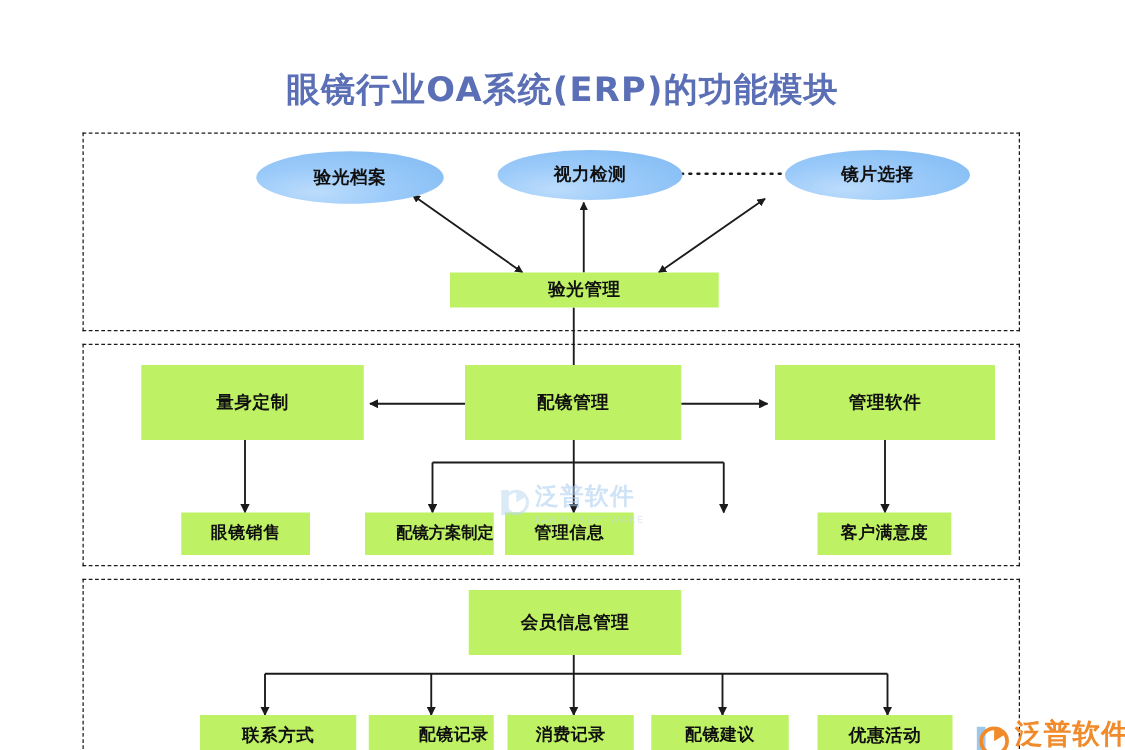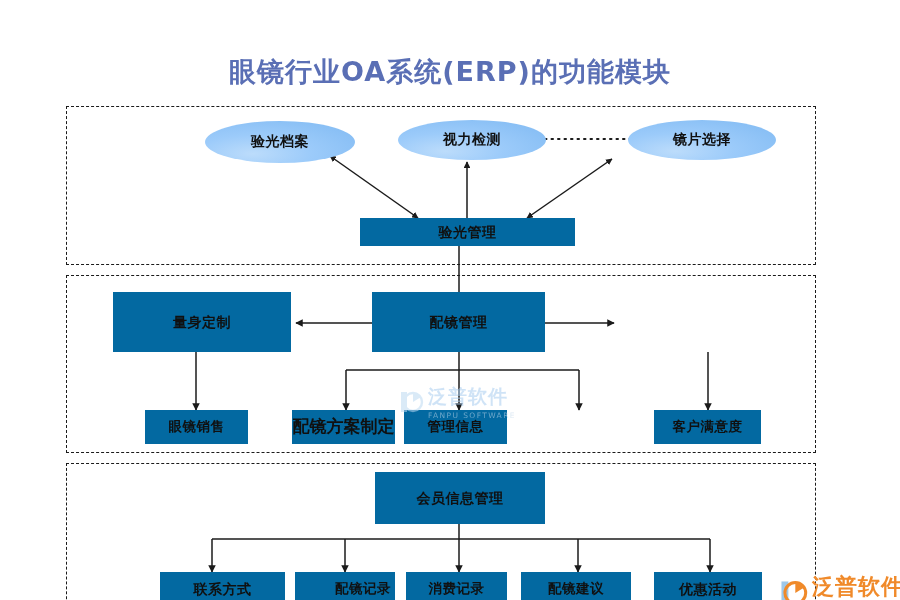--- a/index.html
+++ b/index.html
@@ -45,34 +45,34 @@
     background: transparent;
   }
   #panel-optometry { left: 66px;  top: 74px;  width: 750px; height: 159px; }
   #panel-fitting   { left: 66px;  top: 243px; width: 750px; height: 178px; }
   #panel-member    { left: 66px;  top: 431px; width: 750px; height: 156px; }
 
   
   .node {
     position: absolute;
     box-sizing: border-box;
-    background: #0369a1;
+    background: #bef264;
     display: flex;
     align-items: center;
     justify-content: center;
     color: #101010;
     font-weight: bold;
     font-size: 14px;
     text-align: center;
     line-height: 1.15;
     letter-spacing: 0.5px;
     white-space: nowrap;
   }
   .node.small { font-size: 13.5px; }
-  .node.tight { font-size: 17px; letter-spacing: 0px; }
+  .node.tight { font-size: 13px; letter-spacing: 0px; justify-content: flex-end; }
 
   
   .ellipse {
     position: absolute;
     box-sizing: border-box;
     border-radius: 50%;
     background: radial-gradient(ellipse at 32% 78%, #bcdcfb 0%, #9ccbfa 40%, #7fb9f2 100%);
     display: flex;
     align-items: center;
     justify-content: center;
@@ -175,20 +175,23 @@
   <div class="node" style="left:360px; top:186px; width:215px; height:28px;">
     <span>验光管理</span>
   </div>
 
   <div class="node" style="left:113px; top:260px; width:178px; height:60px;">
     <span>量身定制</span>
   </div>
   <div class="node" style="left:372px; top:260px; width:173px; height:60px;">
     <span>配镜管理</span>
   </div>
+  <div class="node" style="left:620px; top:260px; width:176px; height:60px;">
+    <span>管理软件</span>
+  </div>
 
   <div class="node small" style="left:145px; top:378px; width:103px; height:34px;">
     <span>眼镜销售</span>
   </div>
   <div class="node tight" style="left:292px; top:378px; width:103px; height:34px;">
     <span>配镜方案制定</span>
   </div>
   <div class="node small" style="left:404px; top:378px; width:103px; height:34px;">
     <span>管理信息</span>
   </div>

